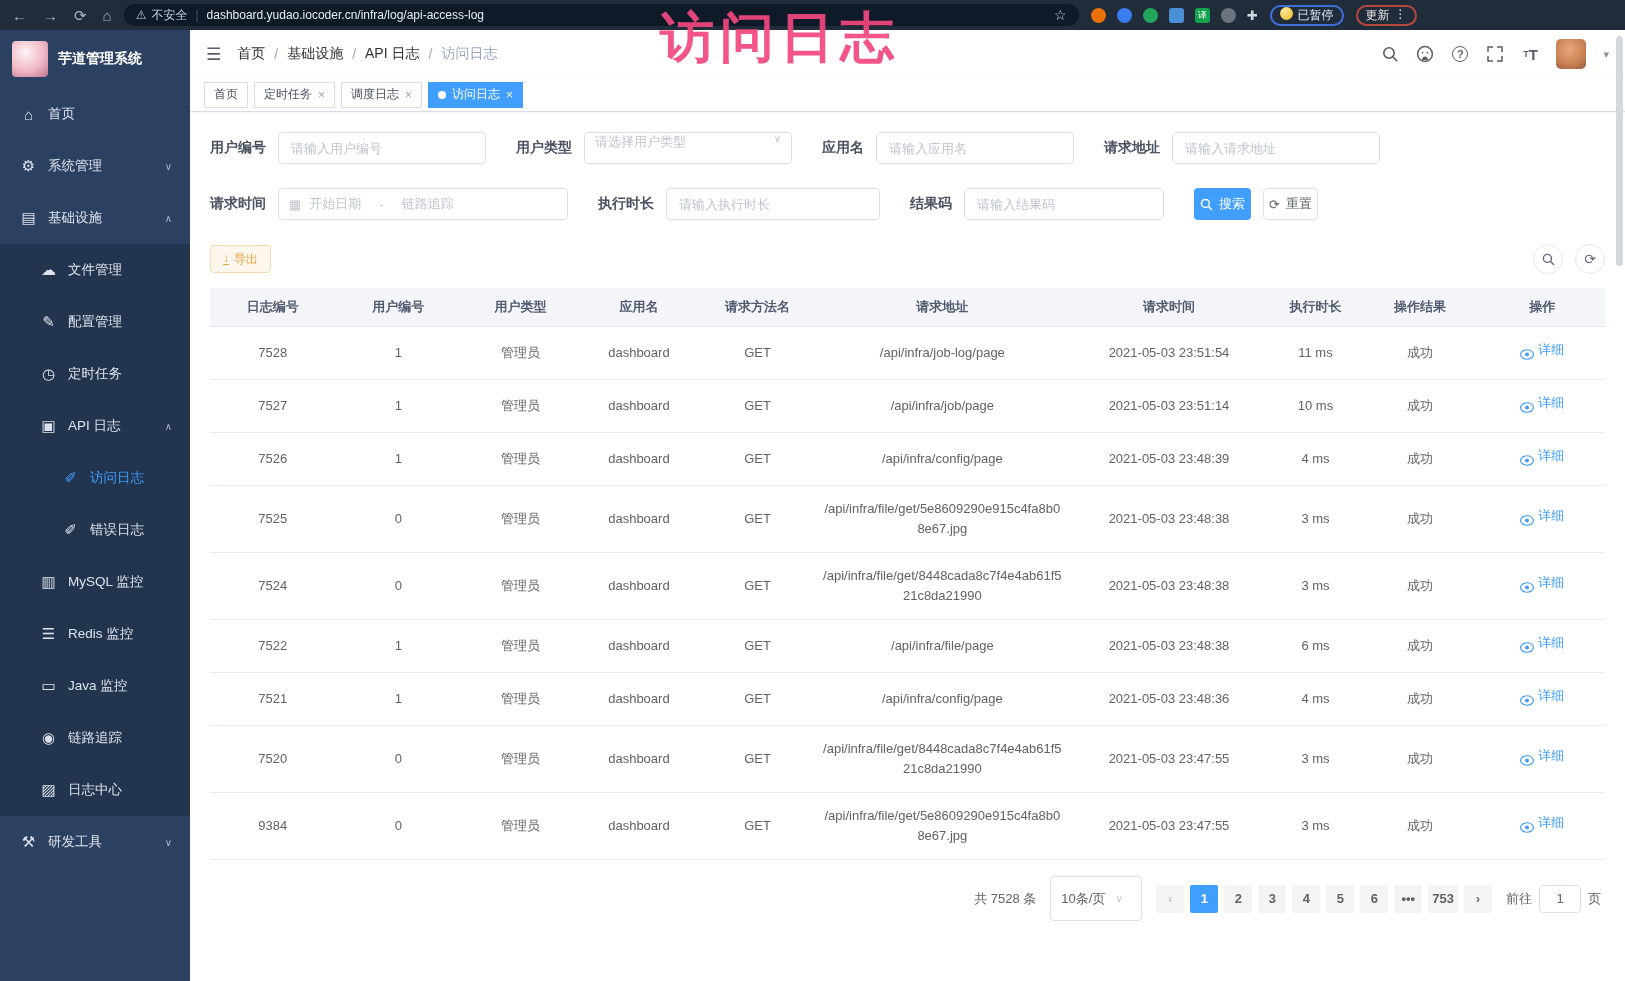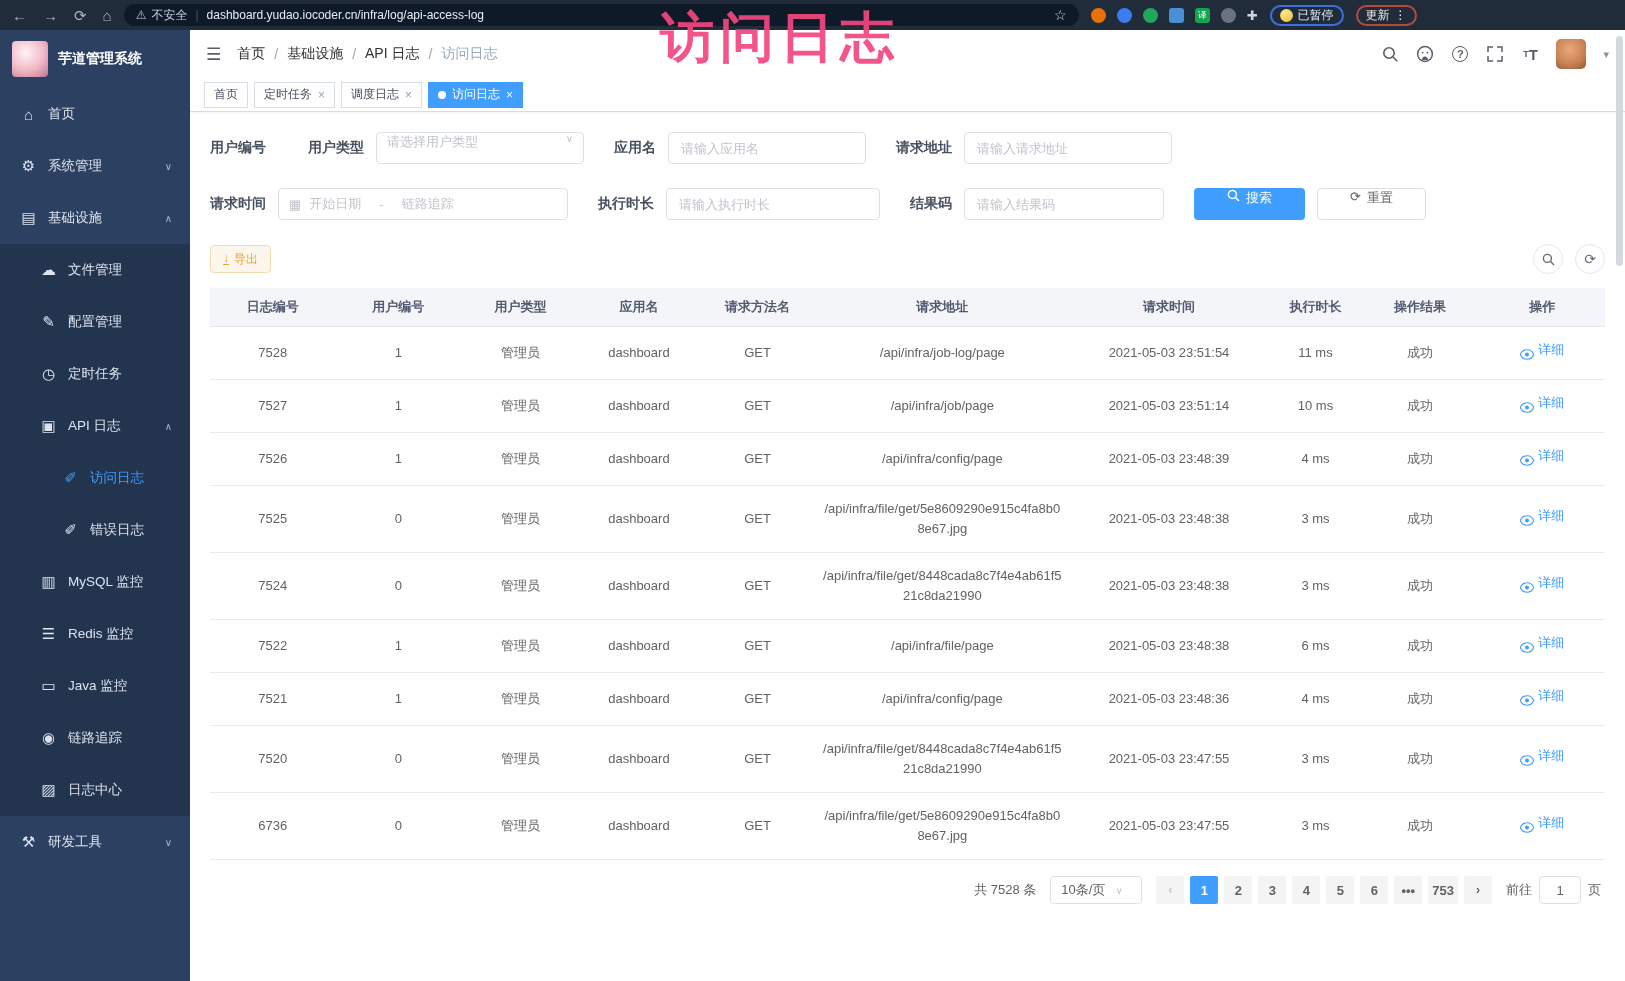--- a/index.html
+++ b/index.html
@@ -11,21 +11,21 @@
   .b-nav { display:flex; gap:16px; color:#a9b4c4; font-size:15px; line-height:1; }
   .b-nav span { cursor:pointer; }
   .url-pill { height:22px; flex:0 1 955px; background:#0f1a28; border-radius:12px; display:flex; align-items:center; padding:0 12px; gap:8px; font-size:12px; color:#cdd7e3; overflow:hidden; white-space:nowrap; }
   .url-warn { color:#c7d1de; display:flex; align-items:center; gap:5px; }
   .url-sep { color:#44536a; }
   .url-text { color:#e7edf5; }
   .b-star { color:#d4dce8; font-size:14px; margin-left:auto; }
   .ext-row { display:flex; align-items:center; gap:11px; }
   .ext-dot { width:15px; height:15px; border-radius:50%; display:inline-block; }
   .ext-sq { width:15px; height:15px; border-radius:3px; display:inline-flex; align-items:center; justify-content:center; font-size:9px; color:#fff; }
-  .pill { height:21px; border-radius:11px; display:inline-flex; align-items:center; gap:5px; padding:0 8px; font-size:12px; }
+  .pill { height:21px; border-radius:11px; display:inline-flex; align-items:flex-start; gap:5px; padding:0 8px; font-size:12px; }
   .pill.paused { border:2px solid #3e6fd9; color:#dfe7f5; }
   .pill.update { border:2px solid #b8473c; color:#f2e9e7; }
   .face { width:13px; height:13px; border-radius:50%; background:radial-gradient(circle at 35% 30%,#ffe79a,#f5c842 70%,#d9a72e); display:inline-block; }
 
   
   .app { display:flex; height:951px; }
   .sidebar { width:190px; background:#2c4061; flex:none; overflow:hidden; }
   .logo-row { height:58px; display:flex; align-items:center; padding:0 12px; gap:10px;font-family:Liberation Mono, monospace; }
   .logo-img { width:36px; height:36px; border-radius:4px; flex:none;
      background:radial-gradient(circle at 38% 32%,#fff3f5,#f0b9c6 55%,#d08ba2 85%,#b96f8c); }
@@ -67,37 +67,37 @@
   .content { flex:1; padding:20px 20px 0; position:relative; min-width:0; }
   .filter-row { display:flex; align-items:center; margin-bottom:24px; }
   .f-item { display:flex; align-items:center; margin-right:30px; }
   .f-label { font-size:14px; color:#4a5160; font-weight:700; margin-right:12px; white-space:nowrap; }
   .f-input { height:32px; border:1px solid #dcdfe6; border-radius:4px; padding:0 12px; font-size:13px; color:#606266; background:#fff; outline:none; }
   .f-input::placeholder { color:#c0c4cc; }
   .f-select { height:32px; border:1px solid #dcdfe6; border-radius:4px; padding:0 10px; display:flex; align-items:flex-start; color:#c0c4cc; font-size:13px; cursor:pointer; background:#fff; }
   .f-select .sel-arrow { margin-left:auto; color:#c0c4cc; font-size:10px; }
   .date-range { height:32px; width:290px; border:1px solid #dcdfe6; border-radius:4px; display:flex; align-items:center; padding:0 10px; gap:8px; color:#c0c4cc; font-size:13px; background:#fff; cursor:pointer; }
   .date-range .cal { font-size:13px; color:#c0c4cc; }
-  .btn { height:32px; border-radius:4px; font-size:13px; display:inline-flex; gap:6px; padding:0 32px; cursor:pointer; border:1px solid transparent; }
+  .btn { height:32px; border-radius:4px; font-size:13px; display:inline-flex; align-items:center; gap:6px; padding:0 5px; cursor:pointer; border:1px solid transparent; }
   .btn-search { background:#409eff; color:#fff; margin-right:12px; }
   .btn-reset { background:#fff; color:#606266; border-color:#dcdfe6; }
   .toolbar-row { display:flex; align-items:center; margin-bottom:14px; }
   .btn-export { height:28px; background:#fdf6ec; border:1px solid #f5dab1; color:#e6a23c; border-radius:4px; padding:0 12px; font-size:12px; display:inline-flex; align-items:center; gap:5px; cursor:pointer; }
   .circle-btns { margin-left:auto; display:flex; gap:12px; }
   .circle-btn { width:30px; height:30px; border-radius:50%; border:1px solid #e4e7ec; background:#fff; color:#646b76; display:flex; align-items:center; justify-content:center; cursor:pointer; }
 
   
   table { width:100%; border-collapse:collapse; table-layout:fixed; font-size:13px; color:#606266; }
   thead th { background:#f4f5f8; padding:10px 6px; font-weight:700; color:#515a6e; font-size:13px; border-bottom:1px solid #e4e7ee; }
   tbody td { padding:13px 6px; text-align:center; border-bottom:1px solid #e8ebf2; word-break:break-all; line-height:20px; }
   .detail-link { color:#409eff; display:inline-flex; align-items:flex-end; gap:4px; cursor:pointer; }
 
   
   .pager { display:flex; align-items:center; justify-content:flex-end; margin:16px 4px 0; font-size:13px; color:#606266; gap:14px; }
-  .page-size { height:28px; min-width:92px; border:1px solid #dcdfe6; border-radius:4px; padding:0 10px; display:flex; align-items:center; gap:10px; cursor:pointer; color:#606266; }
+  .page-size { height:45px; min-width:92px; border:1px solid #dcdfe6; border-radius:4px; padding:0 10px; display:flex; align-items:center; gap:10px; cursor:pointer; color:#606266; }
   .page-size .sel-arrow { color:#c0c4cc; font-size:10px; }
   .pages { display:flex; gap:6px; align-items:center; }
   .page { min-width:28px; height:28px; padding:0 4px; background:#f4f4f5; color:#606266; display:inline-flex; align-items:center; justify-content:center; border-radius:2px; font-weight:600; cursor:pointer; }
   .page.active { background:#409eff; color:#fff; }
   .page.nav-arrow { font-size:12px; }
   .page.disabled { color:#c0c4cc; }
   .goto { display:flex; align-items:center; gap:7px; }
   .goto input { width:42px; height:28px; border:1px solid #dcdfe6; border-radius:4px; text-align:center; font-size:13px; color:#606266; outline:none; }
 
   
@@ -280,20 +280,21 @@
           <span>访问日志</span>
           <span class="close">×</span>
         </span>
       </div>
 
     <div class="content">
 
       <div class="filter-row">
         <div class="f-item">
           <span class="f-label">用户编号</span>
+          <input class="f-input" style="width: 208px;" placeholder="请输入用户编号">
         </div>
         <div class="f-item">
           <span class="f-label">用户类型</span>
           <div class="f-select" style="width:208px">
             <span>请选择用户类型</span>
             <span class="sel-arrow">∨</span>
           </div>
         </div>
         <div class="f-item">
           <span class="f-label">应用名</span>
@@ -518,21 +519,21 @@
               <td>成功</td>
               <td><a class="detail-link">
                   <svg width="14" height="11" viewBox="0 0 14 11">
                     <path d="M7 .8C3.9.8 1.3 2.7.3 5.5c1 2.8 3.6 4.7 6.7 4.7s5.7-1.9 6.7-4.7C12.7 2.7 10.1.8 7 .8z" fill="none" stroke="#409EFF" stroke-width="1.1"></path>
                     <circle cx="7" cy="5.5" r="2" fill="#409EFF"></circle>
                   </svg>
                   <span>详细</span>
                 </a></td>
             </tr>
             <tr>
-              <td>6736</td>
+              <td>9384</td>
               <td>0</td>
               <td>管理员</td>
               <td>dashboard</td>
               <td>GET</td>
               <td>/api/infra/file/get/5e8609290e915c4fa8b08e67.jpg</td>
               <td>2021-05-03 23:47:55</td>
               <td>3 ms</td>
               <td>成功</td>
               <td><a class="detail-link">
                   <svg width="14" height="11" viewBox="0 0 14 11">

